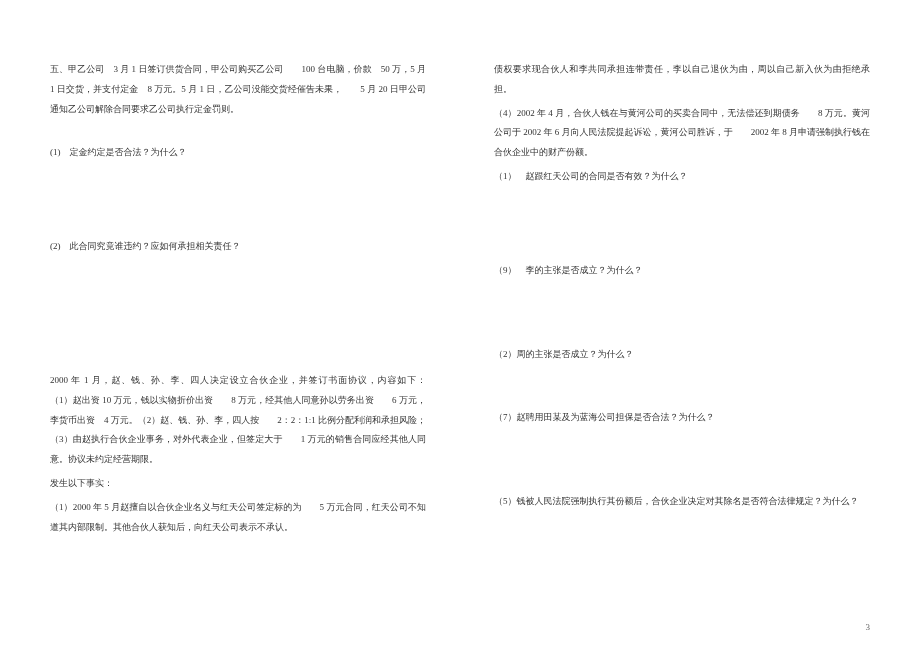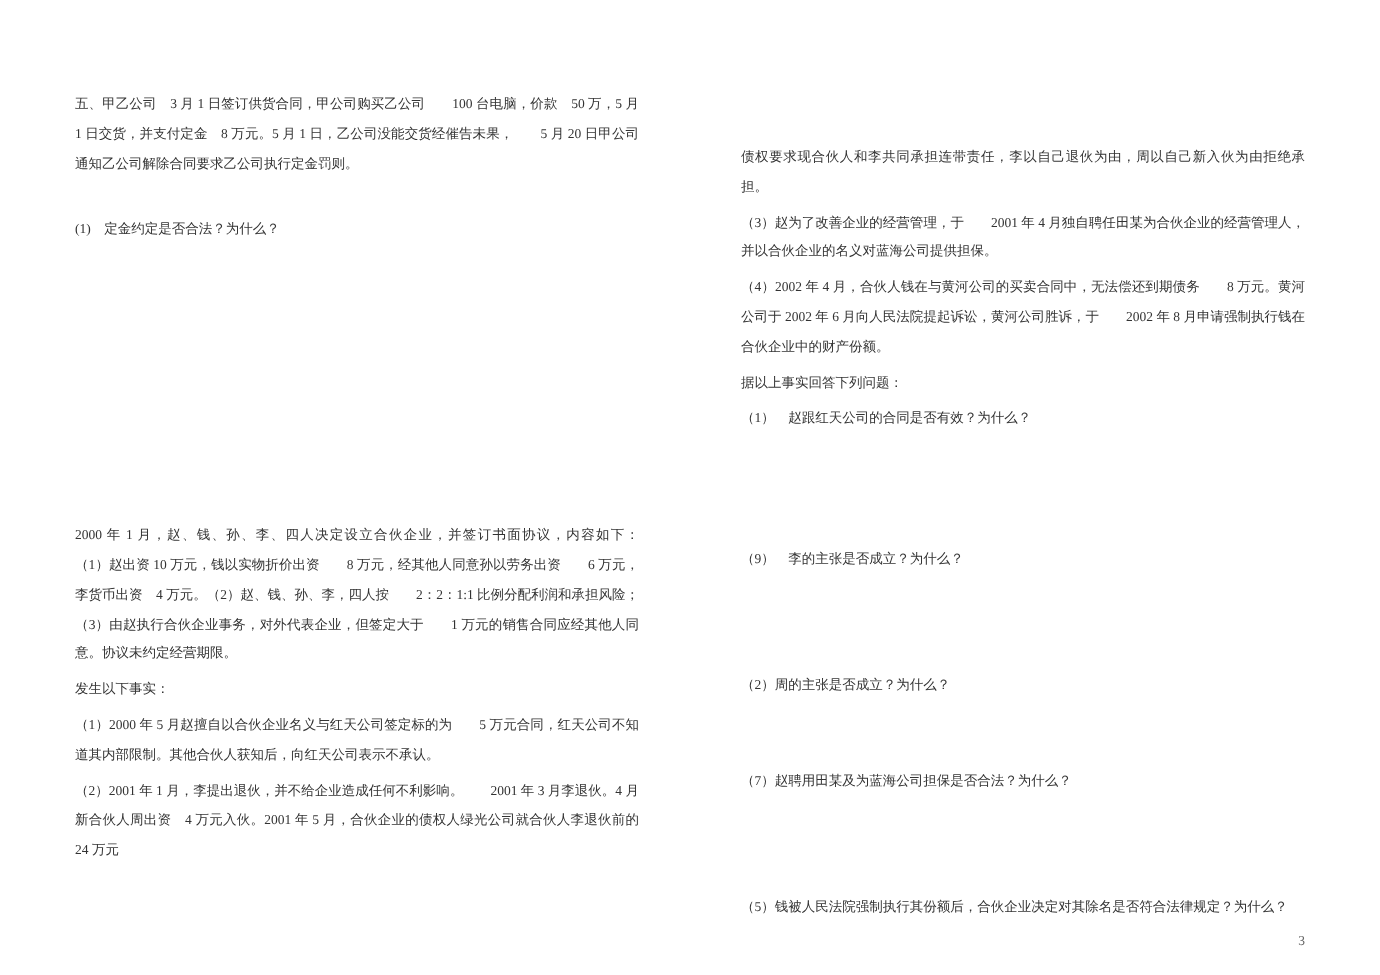--- a/index.html
+++ b/index.html
@@ -25,21 +25,20 @@
       flex: 1;
       font-size: 9px;
       line-height: 2.2;
       color: #333;
     }
     .column-left {
       padding-right: 10px;
     }
     .column-right {
       padding-left: 10px;
-      margin-top: 35px;
     }
     .para {
       margin-bottom: 4px;
       text-align: justify;
     }
     .spacer-sm {
       height: 20px;
     }
     .spacer-md {
       height: 40px;
@@ -57,33 +56,31 @@
   </style>
 </head>
 <body>
 
 <div class="page-content">
   <div class="column column-left">
     <div class="para">五、甲乙公司　3 月 1 日签订供货合同，甲公司购买乙公司　　100 台电脑，价款　50 万，5 月 1 日交货，并支付定金　8 万元。5 月 1 日，乙公司没能交货经催告未果，　　5 月 20 日甲公司通知乙公司解除合同要求乙公司执行定金罚则。</div>
     <div class="spacer-sm"></div>
     <div class="para">(1)　定金约定是否合法？为什么？</div>
     <div class="spacer-lg"></div>
+    <div class="para">(2)　此合同究竟谁违约？应如何承担相关责任？</div>
     <div class="spacer-lg"></div>
     <div class="spacer-md"></div>
     <div class="para">2000 年 1 月，赵、钱、孙、李、四人决定设立合伙企业，并签订书面协议，内容如下：　　（1）赵出资 10 万元，钱以实物折价出资　　8 万元，经其他人同意孙以劳务出资　　6 万元，李货币出资　4 万元。（2）赵、钱、孙、李，四人按　　2：2：1:1 比例分配利润和承担风险；　（3）由赵执行合伙企业事务，对外代表企业，但签定大于　　1 万元的销售合同应经其他人同意。协议未约定经营期限。</div>
     <div class="para">发生以下事实：</div>
     <div class="para">（1）2000 年 5 月赵擅自以合伙企业名义与红天公司签定标的为　　5 万元合同，红天公司不知道其内部限制。其他合伙人获知后，向红天公司表示不承认。</div>
-    <div class="para">（2）2001 年 1 月，李提出退伙，并不给企业造成任何不利影响。　　2001 年 3 月李退伙。4 月新合伙人周出资　4 万元入伙。2001 年 5 月，合伙企业的债权人绿光公司就合伙人李退伙前的　　24 万元</div>
   </div>
 
   <div class="column column-right">
     <div class="para">债权要求现合伙人和李共同承担连带责任，李以自己退伙为由，周以自己新入伙为由拒绝承担。</div>
-    <div class="para">（3）赵为了改善企业的经营管理，于　　2001 年 4 月独自聘任田某为合伙企业的经营管理人，并以合伙企业的名义对蓝海公司提供担保。</div>
     <div class="para">（4）2002 年 4 月，合伙人钱在与黄河公司的买卖合同中，无法偿还到期债务　　8 万元。黄河公司于 2002 年 6 月向人民法院提起诉讼，黄河公司胜诉，于　　2002 年 8 月申请强制执行钱在合伙企业中的财产份额。</div>
-    <div class="para">据以上事实回答下列问题：</div>
     <div class="para">（1）　赵跟红天公司的合同是否有效？为什么？</div>
     <div class="spacer-lg"></div>
     <div class="para">（9）　李的主张是否成立？为什么？</div>
     <div class="spacer-md"></div>
     <div class="spacer-sm"></div>
     <div class="para">（2）周的主张是否成立？为什么？</div>
     <div class="spacer-md"></div>
     <div class="para">（7）赵聘用田某及为蓝海公司担保是否合法？为什么？</div>
     <div class="spacer-md"></div>
     <div class="spacer-sm"></div>

